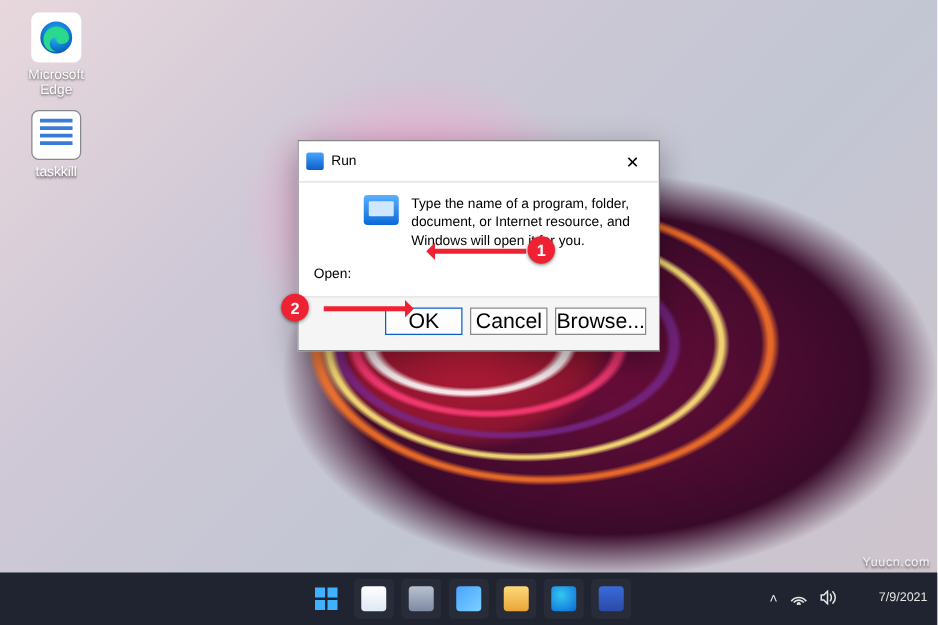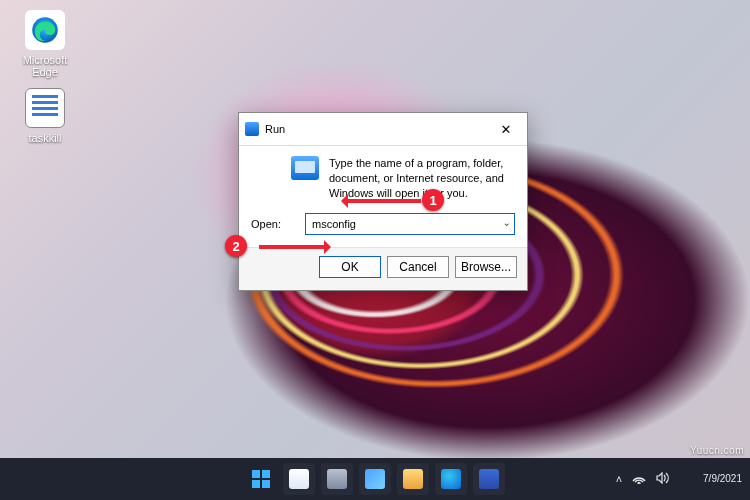--- a/index.html
+++ b/index.html
@@ -44,31 +44,31 @@
     font-size:11px; color:#000;
   }
   .run-titlebar { display:flex; align-items:center; height:26px; padding:16px 6px; border-bottom:1px solid #ddd; }
   .run-titlebar .ticon { width:14px; height:14px; background:linear-gradient(#4aa3ff,#0a5fc9); border-radius:2px; margin-right:6px; }
   .run-titlebar .title { flex:1; font-size:11px; }
   .run-titlebar .close { width:30px; height:20px; display:flex; align-items:center; justify-content:center; font-size:13px; cursor:pointer; }
   .run-body { display:flex; padding:10px 12px 6px; gap:10px;margin-left:40px; }
   .run-body .bicon { width:28px; height:24px; background:linear-gradient(#5bb0ff,#0a6ad8); border-radius:3px; flex-shrink:0; position:relative; }
   .run-body .bicon::after{ content:""; position:absolute; left:4px; top:5px; width:20px; height:12px; background:#cfe7ff; border-radius:1px;}
   .run-body .desc { font-size:11px; line-height:1.35; }
-  .run-open { display:flex; align-items:center; padding:6px 12px 12px; gap:24px; }
+  .run-open { display:flex; align-items:center; padding:6px 12px 12px; gap:8px; }
   .run-open label { font-size:11px; }
   .run-open .combo { flex:1; position:relative; }
   .run-open input {
     width:100%; height:22px; border:1px solid #0a5fc9; padding:0 18px 0 6px;
     font-size:11px; outline:none;
   }
   .run-open .chev { position:absolute; right:4px; top:4px; font-size:10px; color:#444; pointer-events:none; }
   .run-buttons { display:flex; justify-content:flex-end; gap:6px; padding:8px 10px 12px; border-top:1px solid #e3e3e3; background:#f5f5f5; }
   .run-buttons button {
-    min-width:62px; height:22px; font-size:12px; background:#fdfdfd;
+    min-width:62px; height:22px; font-size:17px; background:#fdfdfd;
     border:1px solid #8a8a8a; cursor:pointer;
   }
   .run-buttons button.primary { border:1px solid #0a5fc9; }
 
   
   .badge { position:absolute; width:22px; height:22px; border-radius:50%; background:#e23; color:#fff; font-weight:700; font-size:13px; display:flex; align-items:center; justify-content:center; box-shadow:0 1px 3px rgba(0,0,0,.5); }
   .arrow { position:absolute; height:4px; background:#e23; }
   .arrow::before { content:""; position:absolute; left:-9px; top:-5px; border:7px solid transparent; border-right-color:#e23; }
 
   
@@ -118,24 +118,20 @@
       <div class="close">
         <span>✕</span>
       </div>
     </div>
     <div class="run-body">
       <div class="bicon"></div>
       <div class="desc">Type the name of a program, folder, document, or Internet resource, and Windows will open it for you.</div>
     </div>
     <div class="run-open">
       <label>Open:</label>
-      <div class="combo">
-        <input type="text" value="msconfig" style="">
-        <span class="chev">⌄</span>
-      </div>
     </div>
     <div class="run-buttons">
       <button class="primary">OK</button>
       <button>Cancel</button>
       <button>Browse...</button>
     </div>
   </div>
 
   <div class="badge" style="left:422px; top:189px;">1</div>
   <div class="arrow" style="left:343px; top:199px; width:78px;"></div>

